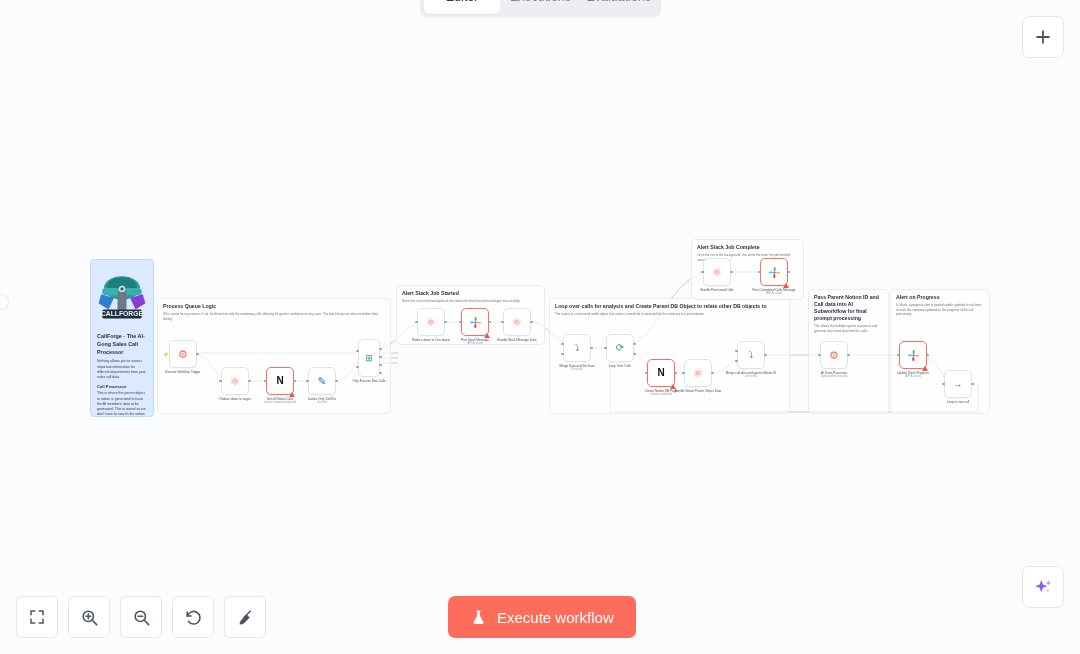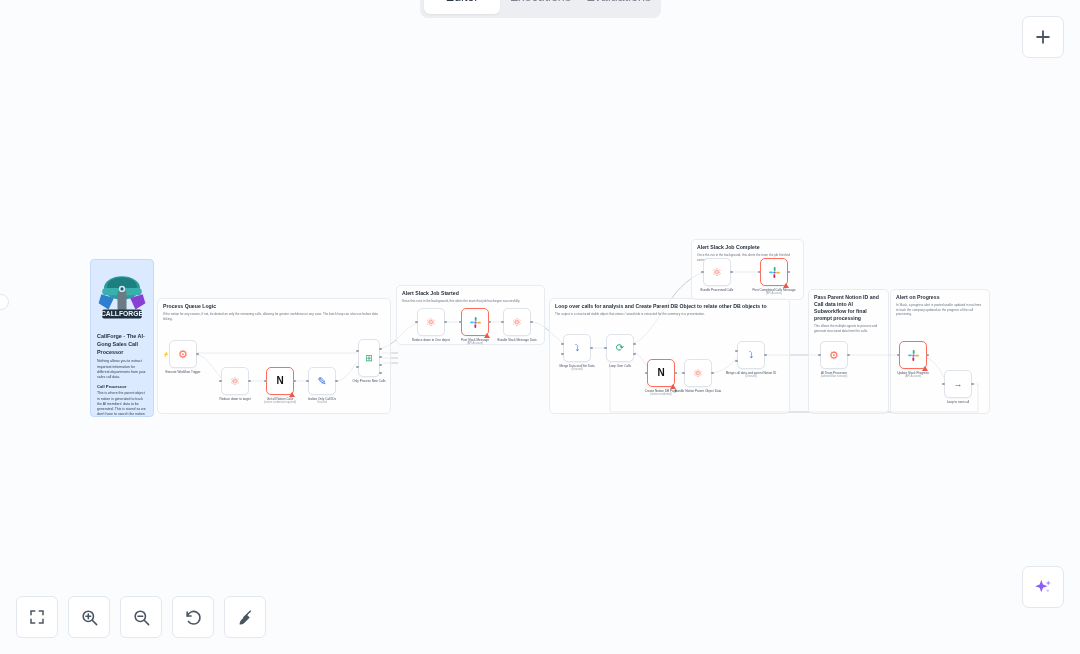--- a/index.html
+++ b/index.html
@@ -482,20 +482,26 @@
       </svg>
     </div>
     <div class="tbtn">
       <svg width="19" height="19" viewBox="0 0 24 24" fill="none" stroke="#4b5563" stroke-width="1.9" stroke-linecap="round">
         <path d="M18 4L10 12"></path>
         <path d="M13.5 9.5L7 16c-1 1-1.5 2.5-1.5 4 1.5 0 3-.5 4-1.5l6.5-6.5z" fill="#4b5563"></path>
       </svg>
     </div>
   </div>
 
+  <button class="exec">
+    <svg width="17" height="17" viewBox="0 0 24 24" fill="#fff">
+      <path d="M9 2h6v2h-1v5.2l4.9 9.1A2 2 0 0 1 17.1 21H6.9a2 2 0 0 1-1.8-2.7L10 9.2V4H9V2z"></path>
+    </svg>
+    <span>Execute workflow</span>
+  </button>
 
   <div class="corner add">
     <svg width="20" height="20" viewBox="0 0 24 24" fill="none" stroke="#4b5563" stroke-width="2.2" stroke-linecap="round">
       <path d="M12 5v14M5 12h14"></path>
     </svg>
   </div>
   <div class="corner ai">
     <svg width="21" height="21" viewBox="0 0 24 24">
       <path d="M9.5 3.5 L11.4 8.6 L16.5 10.5 L11.4 12.4 L9.5 17.5 L7.6 12.4 L2.5 10.5 L7.6 8.6 Z" fill="#8b5cf6"></path>
       <path d="M17.5 4 L18.3 6 L20.3 6.8 L18.3 7.6 L17.5 9.6 L16.7 7.6 L14.7 6.8 L16.7 6 Z" fill="#a78bfa"></path>

